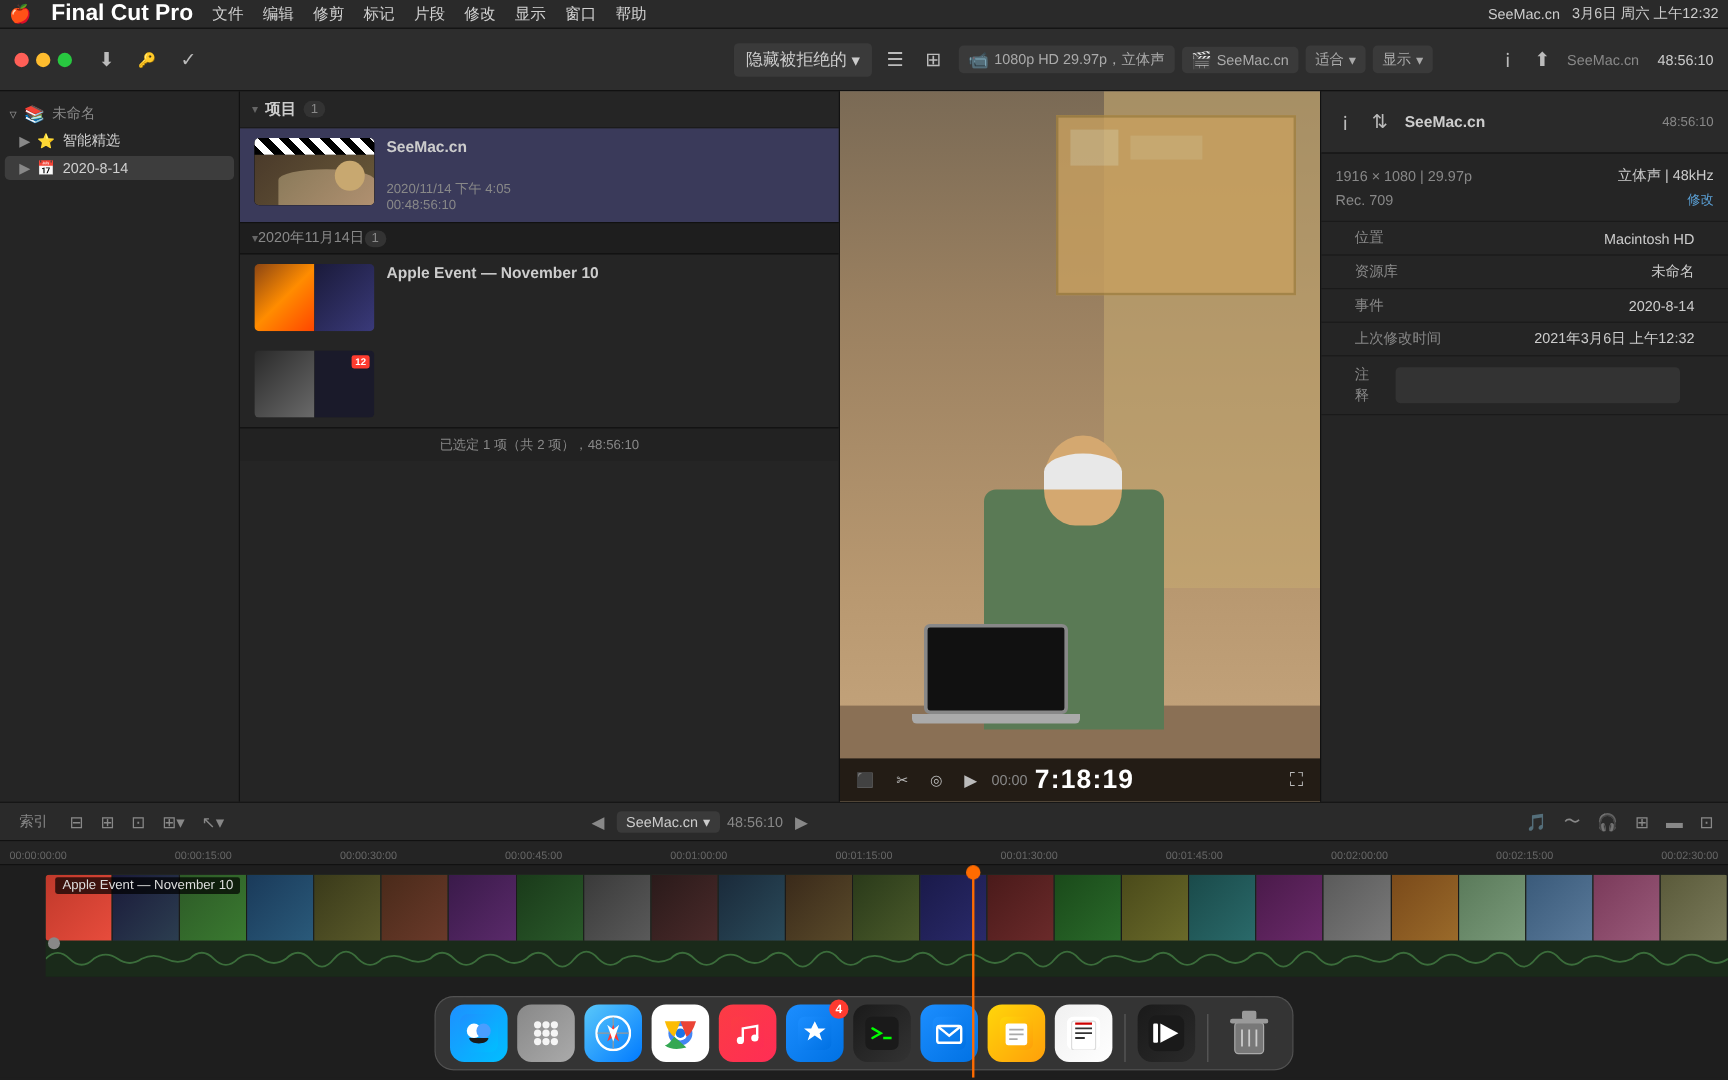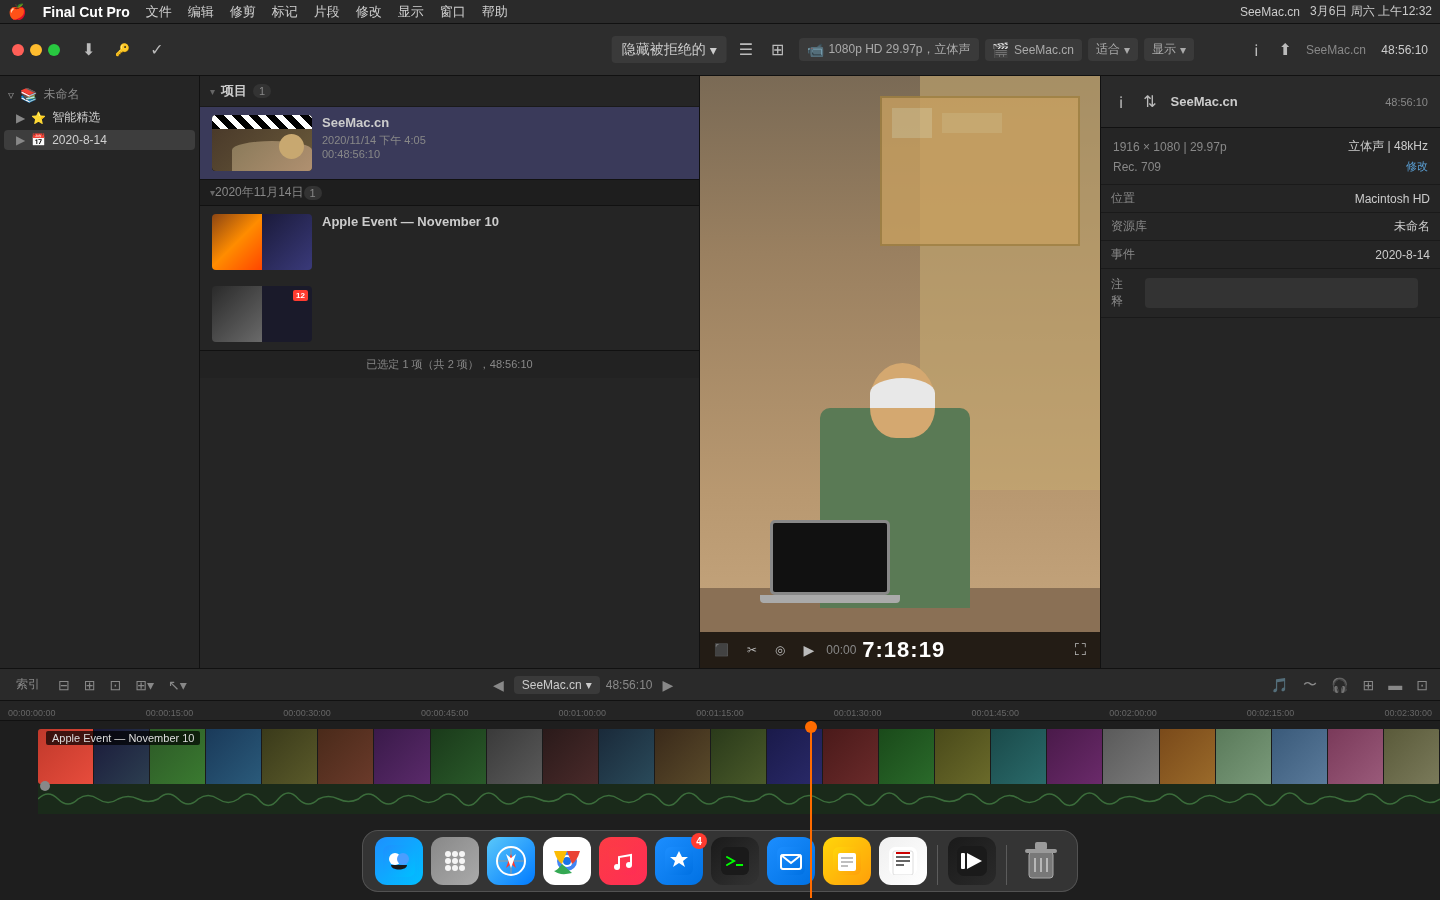--- a/index.html
+++ b/index.html
@@ -18,21 +18,21 @@
       height: 24px;
       background: #2a2a2a;
       display: flex;
       align-items: center;
       padding: 0 8px;
       gap: 16px;
       border-bottom: 1px solid #111;
       position: relative;
       z-index: 100;
     }
-    #menubar .app-name { font-size: 14px; font-weight: 600; color: #fff; }
+    #menubar .app-name { font-size: 19px; font-weight: 600; color: #fff; }
     #menubar .menu-item { font-size: 13px; color: #d0d0d0; cursor: default; }
     #menubar .right-items {
       margin-left: auto;
       display: flex;
       align-items: center;
       gap: 10px;
       font-size: 12px;
       color: #ccc;
     }
 
@@ -201,21 +201,21 @@
       background: #333;
       height: 42px;
       display: flex;
       align-items: center;
       justify-content: center;
       font-size: 9px;
       color: #888;
     }
     .clip-info { flex: 1; }
     .clip-name { font-size: 13px; font-weight: 600; color: #ccc; }
-    .clip-date { font-size: 11px; color: #888; margin-top: 3px; }
+    .clip-date { font-size: 11px; color: #888; margin-top: 20px; }
     .clip-duration { font-size: 11px; color: #888; }
 
     .date-section-header {
       display: flex;
       align-items: center;
       padding: 4px 10px;
       background: #1e1e1e;
       border-top: 1px solid #111;
       border-bottom: 1px solid #111;
     }
@@ -320,21 +320,21 @@
       font-size: 11px;
       color: #5a9fd4;
       background: none;
       border: none;
       cursor: pointer;
     }
     .detail-row {
       display: flex;
       justify-content: space-between;
       align-items: center;
-      padding: 5px 10px;
+      padding: 5px 28px;
       border-bottom: 1px solid #1a1a1a;
     }
     .detail-key { font-size: 12px; color: #888; }
     .detail-val { font-size: 12px; color: #ccc; margin-left: 46px; }
     .notes-field {
       margin: 4px 12px;
       background: #333;
       border: none;
       border-radius: 4px;
       color: #ccc;
@@ -827,20 +827,24 @@
       <span class="detail-key">位置</span>
       <span class="detail-val">Macintosh HD</span>
     </div>
     <div class="detail-row">
       <span class="detail-key">资源库</span>
       <span class="detail-val">未命名</span>
     </div>
     <div class="detail-row">
       <span class="detail-key">事件</span>
       <span class="detail-val">2020-8-14</span>
+    </div>
+    <div class="detail-row">
+      <span class="detail-key">上次修改时间</span>
+      <span class="detail-val">2021年3月6日 上午12:32</span>
     </div>
     <div class="detail-row">
       <span class="detail-key">注释</span>
       <textarea class="notes-field" style=""></textarea>
     </div>
   </div>
 
 </div>
 
 <div id="timeline-container">

